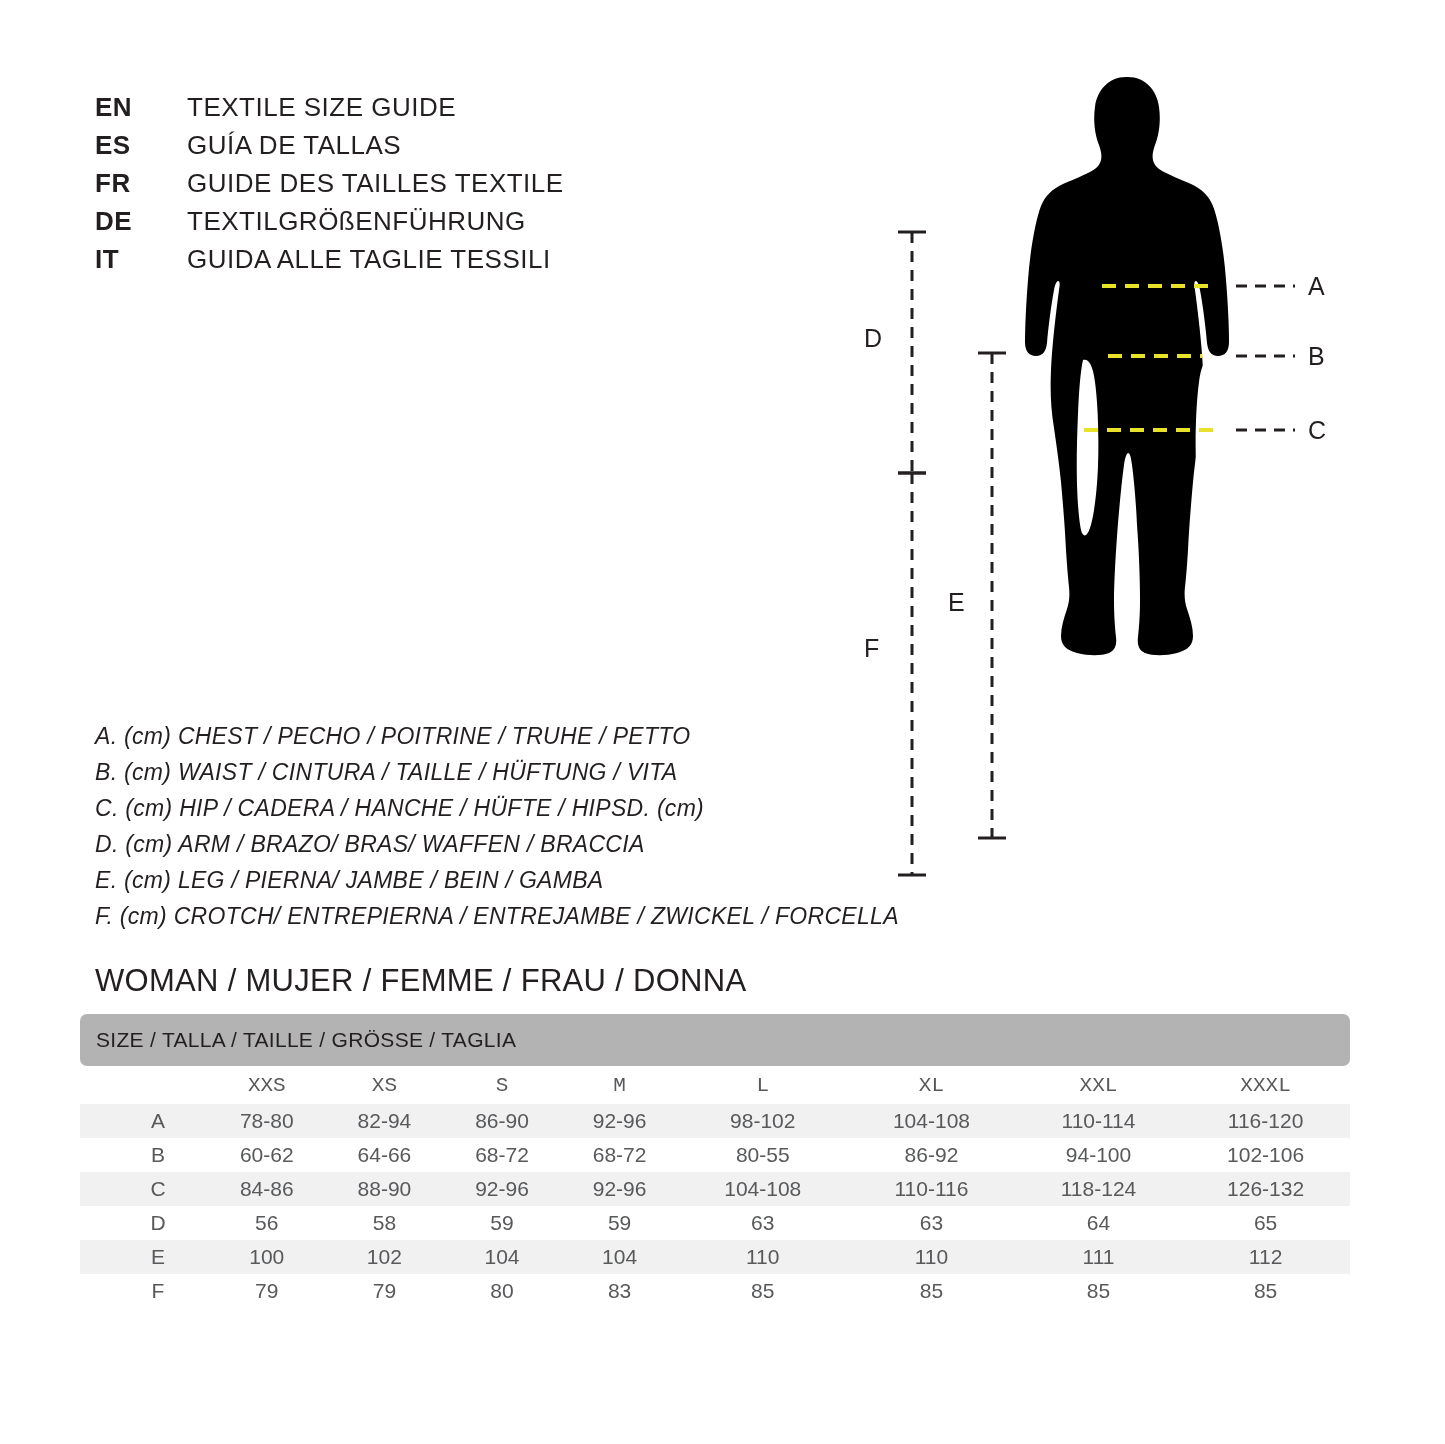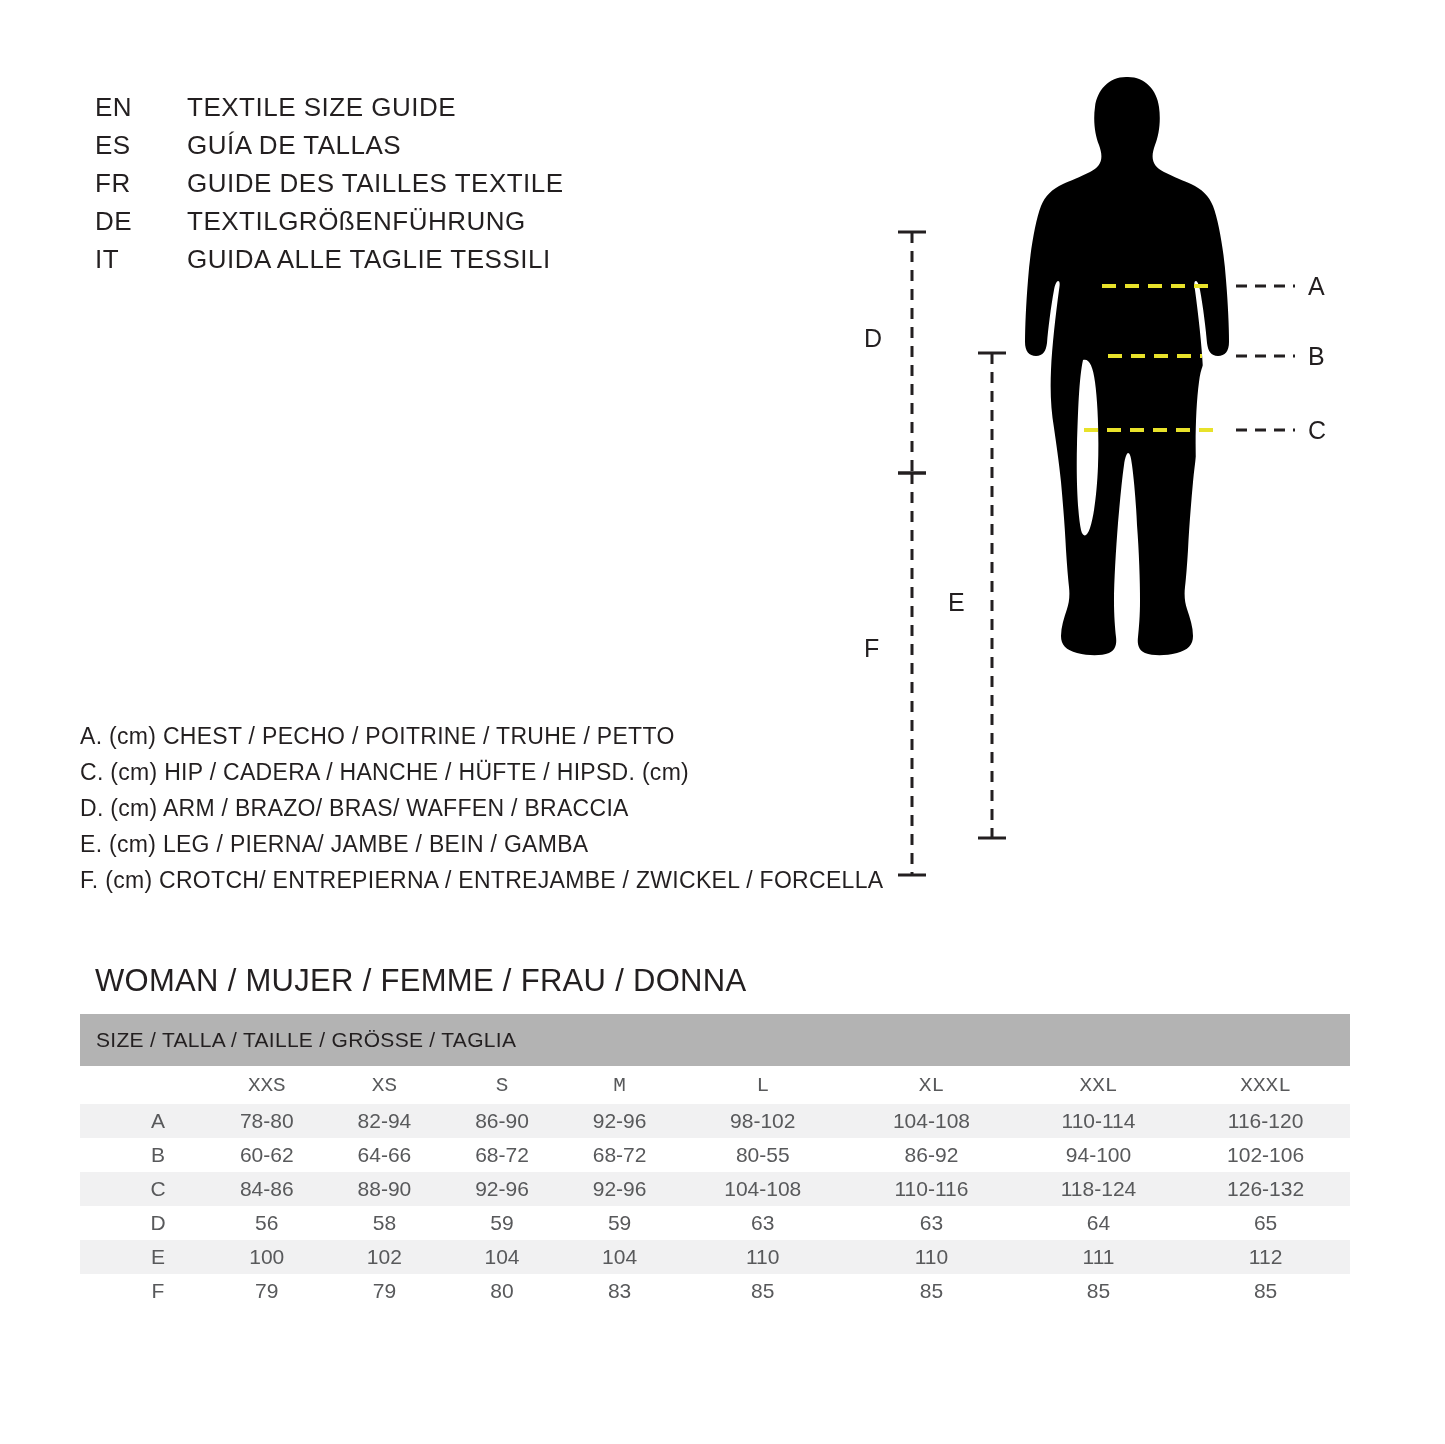--- a/index.html
+++ b/index.html
@@ -26,31 +26,33 @@
   .lang-row {
     display: flex;
     align-items: baseline;
     height: 38px;
     font-size: 26px;
     letter-spacing: 0.5px;
   }
   .lang-code {
     width: 92px;
     flex: 0 0 92px;
+    font-weight: bold;
   }
   .lang-text {
     white-space: nowrap;
   }
 
   
   #legend-block {
     position: absolute;
-    left: 80px;
+    left: 95px;
     top: 723px;
     width: 820px;
+    font-style: italic;
   }
   .legend-row {
     font-size: 23px;
     height: 36px;
     letter-spacing: 0.3px;
     white-space: nowrap;
   }
 
   #group-label {
     position: absolute;
@@ -69,20 +71,21 @@
     width: 1270px;
     border-collapse: collapse;
     font-size: 21px;
   }
   #size-table tr.header-row td {
     background: #b3b3b3;
     color: #231f20;
     font-size: 21px;
     padding: 9px 0 9px 16px;
     letter-spacing: 0.3px;
+    border-radius: 7px;
   }
   #size-table td {
     padding: 0;
     height: 34px;
     color: #58595b;
   }
   #size-table tr.cols td {
     text-align: center;
     height: 38px;
     vertical-align: middle;
@@ -142,20 +145,21 @@
     <span class="lang-text">TEXTILGRÖßENFÜHRUNG</span>
   </div>
   <div class="lang-row">
     <span class="lang-code">IT</span>
     <span class="lang-text">GUIDA ALLE TAGLIE TESSILI</span>
   </div>
 </div>
 
 <div id="legend-block">
   <div class="legend-row">A. (cm) CHEST / PECHO / POITRINE / TRUHE / PETTO</div>
+  <div class="legend-row">B. (cm) WAIST / CINTURA / TAILLE / HÜFTUNG / VITA</div>
   <div class="legend-row">C. (cm) HIP / CADERA / HANCHE / HÜFTE / HIPSD. (cm)</div>
   <div class="legend-row">D. (cm) ARM / BRAZO/ BRAS/ WAFFEN / BRACCIA</div>
   <div class="legend-row">E. (cm) LEG / PIERNA/ JAMBE / BEIN / GAMBA</div>
   <div class="legend-row">F. (cm) CROTCH/ ENTREPIERNA / ENTREJAMBE / ZWICKEL / FORCELLA</div>
 </div>
 
 <div id="group-label">WOMAN / MUJER / FEMME / FRAU / DONNA</div>
 
 <div id="figure-area">
   <svg class="fig" width="560" height="840" viewBox="0 0 560 840" xmlns="http://www.w3.org/2000/svg">

